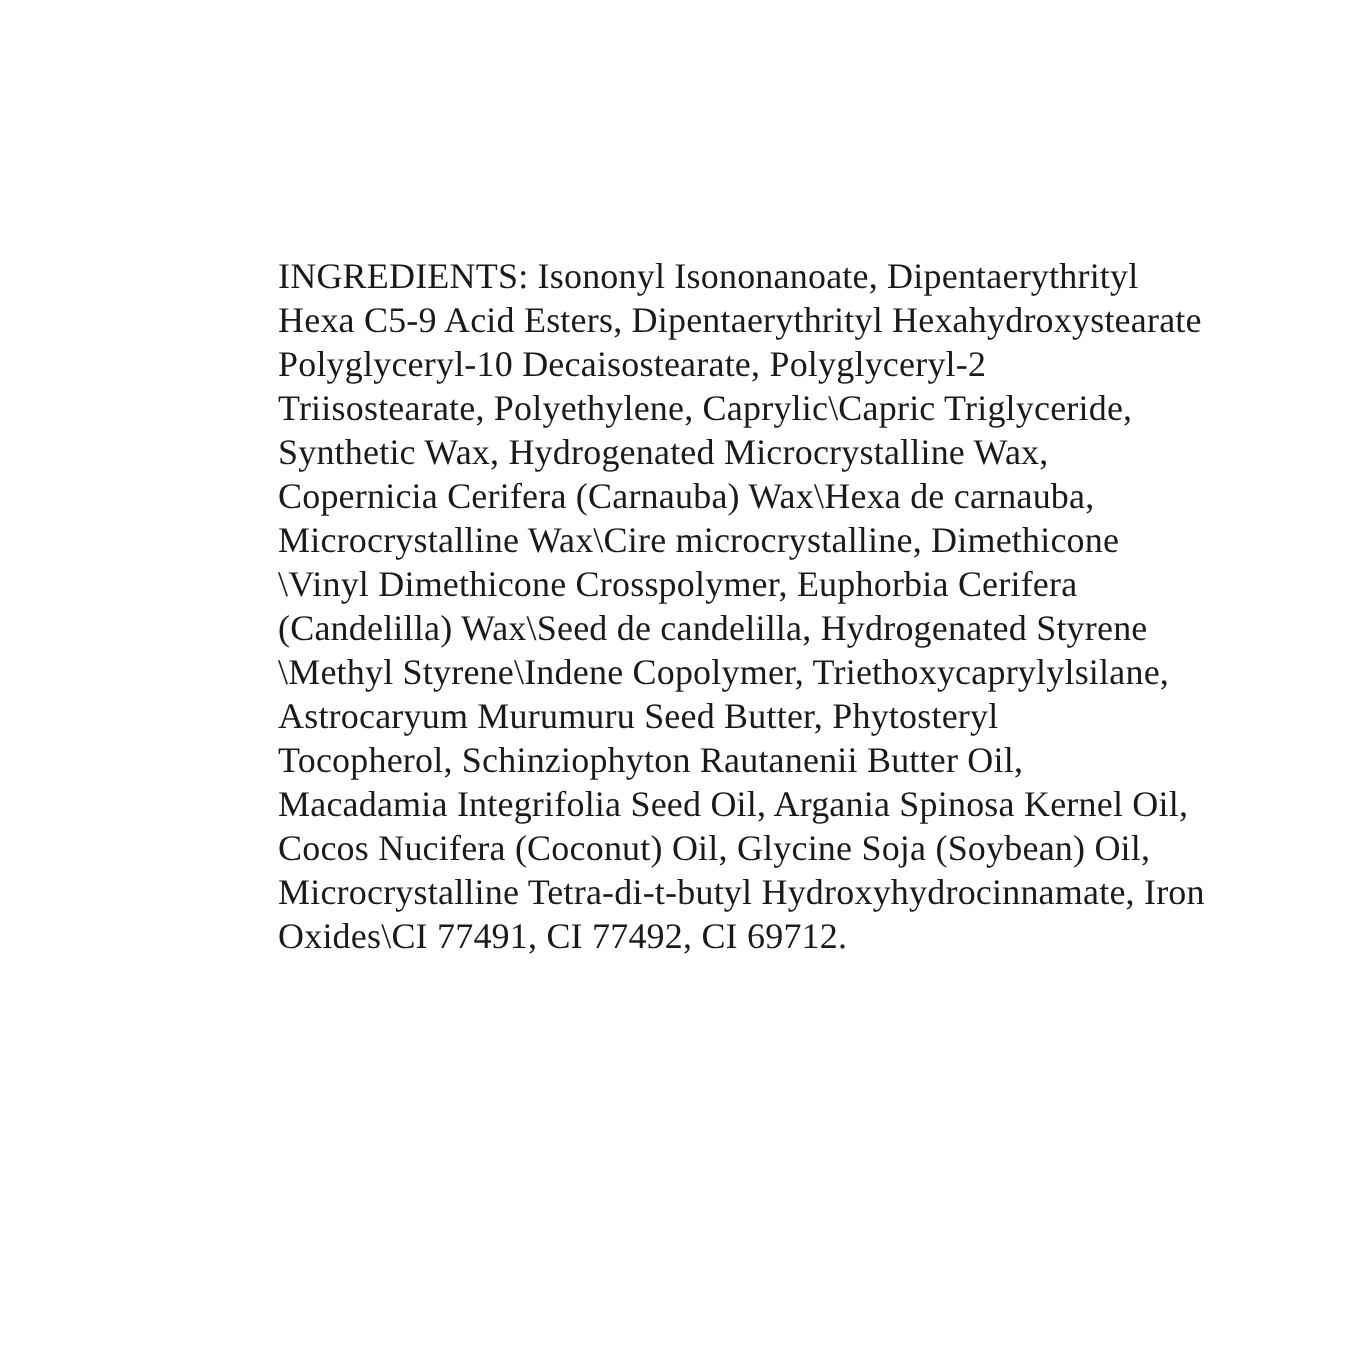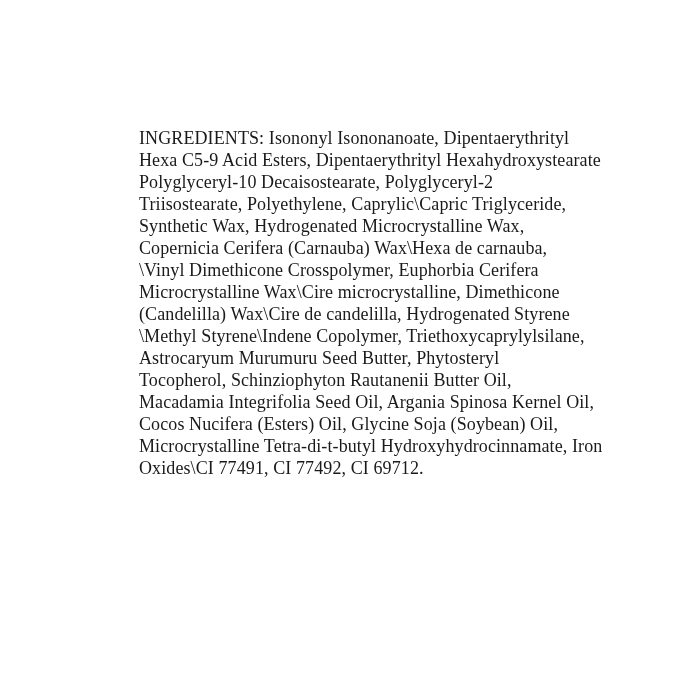--- a/index.html
+++ b/index.html
@@ -32,23 +32,23 @@
 </head>
 <body>
 
 <div class="ingredients-block">
   <div class="ingredients-line">INGREDIENTS: Isononyl Isononanoate, Dipentaerythrityl</div>
   <div class="ingredients-line">Hexa C5-9 Acid Esters, Dipentaerythrityl Hexahydroxystearate</div>
   <div class="ingredients-line">Polyglyceryl-10 Decaisostearate, Polyglyceryl-2</div>
   <div class="ingredients-line">Triisostearate, Polyethylene, Caprylic\Capric Triglyceride,</div>
   <div class="ingredients-line">Synthetic Wax, Hydrogenated Microcrystalline Wax,</div>
   <div class="ingredients-line">Copernicia Cerifera (Carnauba) Wax\Hexa de carnauba,</div>
+  <div class="ingredients-line">Microcrystalline Wax\Cire microcrystalline, Dimethicone</div>
   <div class="ingredients-line">\Vinyl Dimethicone Crosspolymer, Euphorbia Cerifera</div>
-  <div class="ingredients-line">Microcrystalline Wax\Cire microcrystalline, Dimethicone</div>
-  <div class="ingredients-line">(Candelilla) Wax\Cire de candelilla, Hydrogenated Styrene</div>
+  <div class="ingredients-line">(Candelilla) Wax\Seed de candelilla, Hydrogenated Styrene</div>
   <div class="ingredients-line">\Methyl Styrene\Indene Copolymer, Triethoxycaprylylsilane,</div>
   <div class="ingredients-line">Astrocaryum Murumuru Seed Butter, Phytosteryl</div>
   <div class="ingredients-line">Tocopherol, Schinziophyton Rautanenii Butter Oil,</div>
   <div class="ingredients-line">Macadamia Integrifolia Seed Oil, Argania Spinosa Kernel Oil,</div>
-  <div class="ingredients-line">Cocos Nucifera (Esters) Oil, Glycine Soja (Soybean) Oil,</div>
+  <div class="ingredients-line">Cocos Nucifera (Coconut) Oil, Glycine Soja (Soybean) Oil,</div>
   <div class="ingredients-line">Microcrystalline Tetra-di-t-butyl Hydroxyhydrocinnamate, Iron</div>
   <div class="ingredients-line">Oxides\CI 77491, CI 77492, CI 69712.</div>
 </div>
 
 </body></html>

